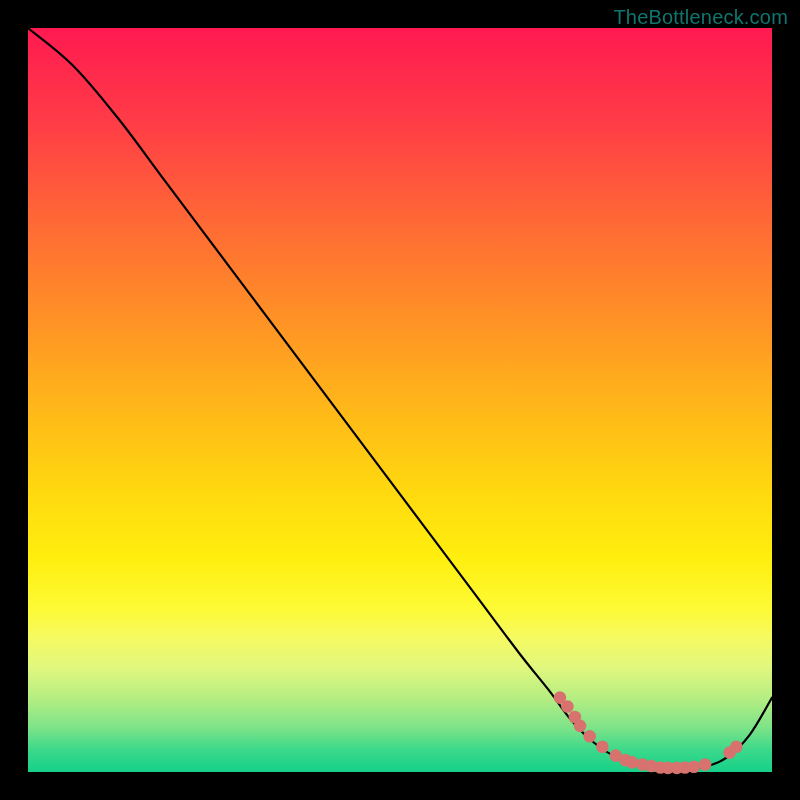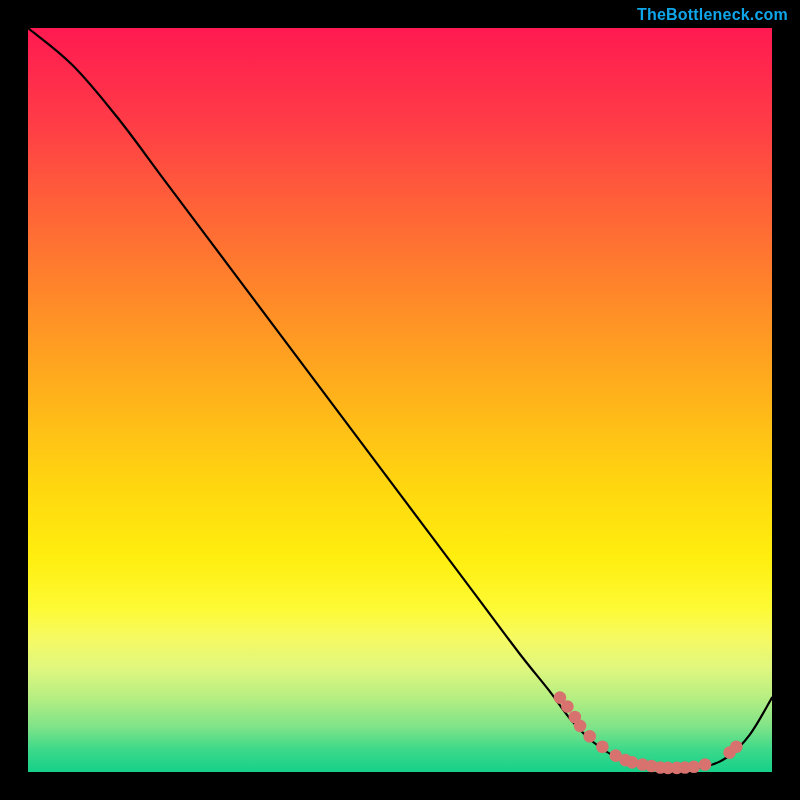--- a/index.html
+++ b/index.html
@@ -37,23 +37,23 @@
       #b6ee82 90%,
       #7ee388 94%,
       #3cd98a 97%,
       #15d089 100%
     );
   }
   .watermark {
     position: absolute;
     top: 6px;
     right: 12px;
-    color: #0ea5e9;
-    font-size: 16px;
-    font-weight: 700;
+    color: #0f766e;
+    font-size: 20px;
+    font-weight: 400;
     letter-spacing: 0.2px;
     user-select: none;
   }
   svg.curve {
     position: absolute;
     left: 0;
     top: 0;
     width: 744px;
     height: 744px;
     overflow: visible;

